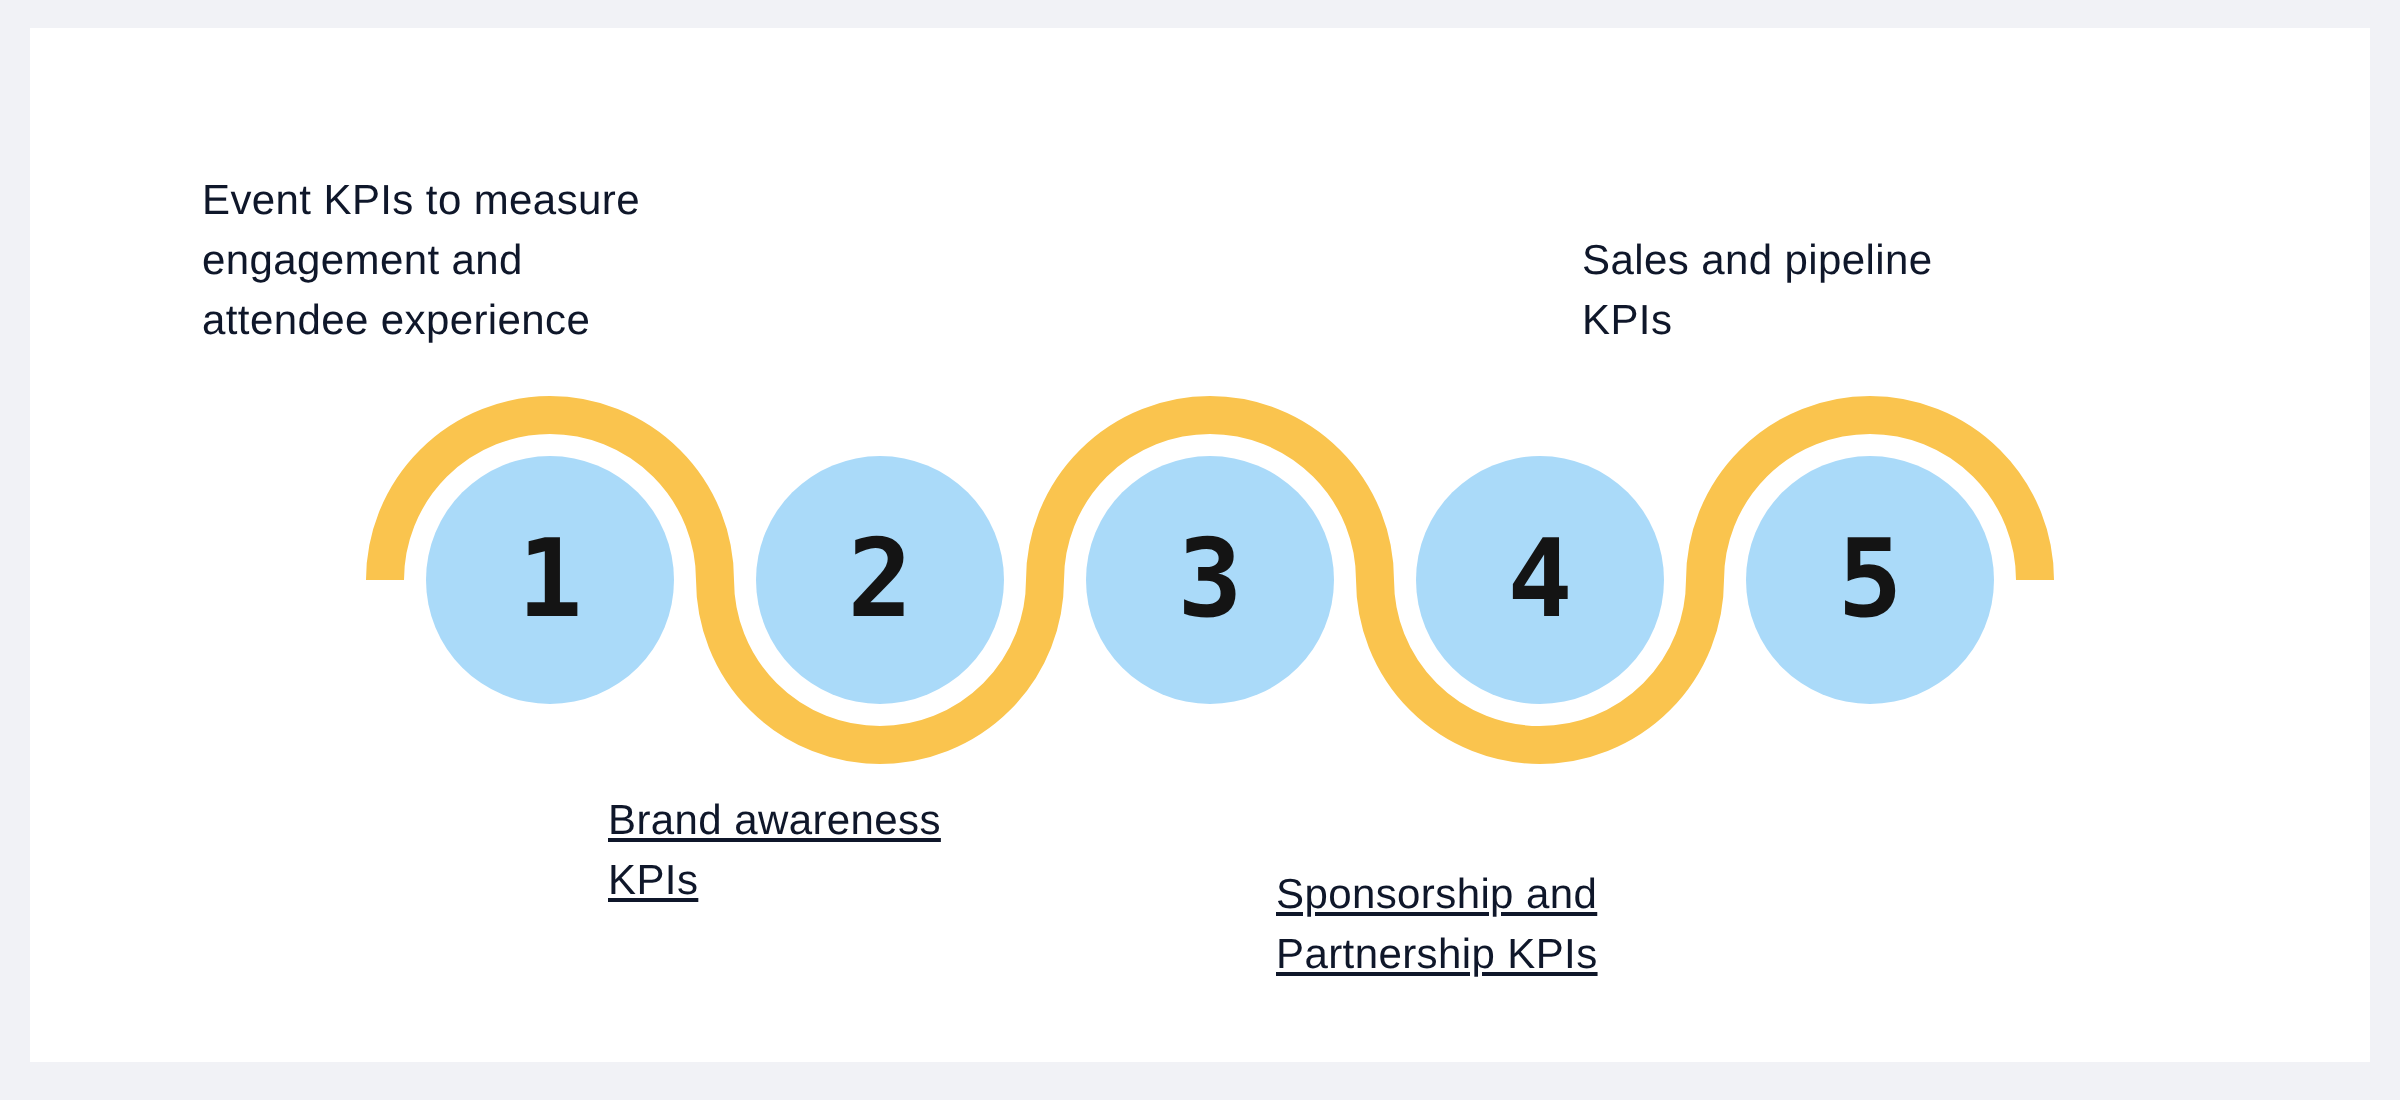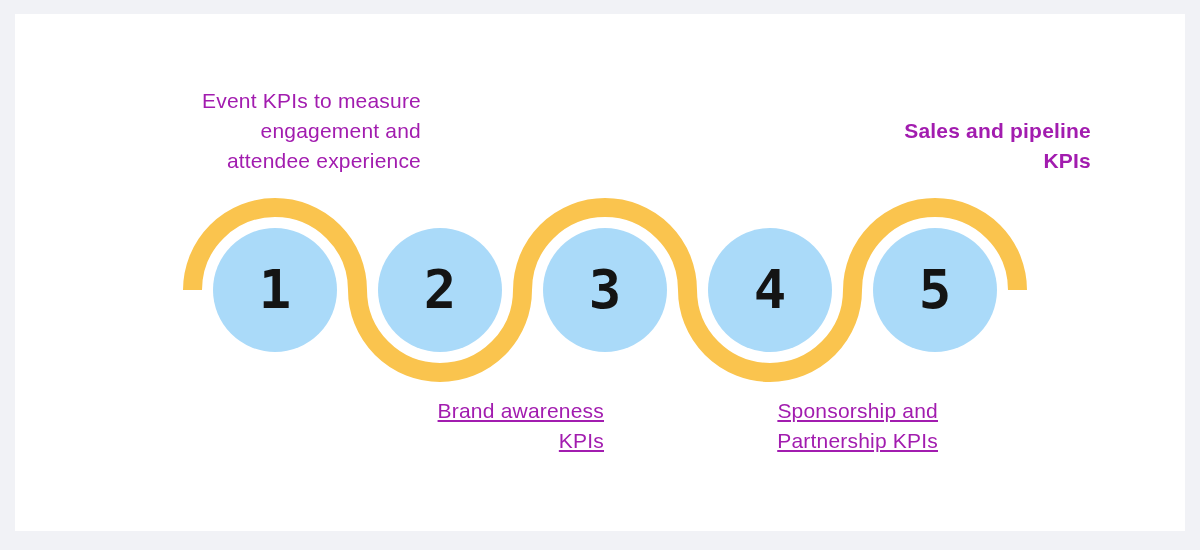--- a/index.html
+++ b/index.html
@@ -50,35 +50,35 @@
     line-height: 1;
     color: #141414;
   }
   .circle-1 { left: 213px; }
   .circle-2 { left: 378px; }
   .circle-3 { left: 543px; }
   .circle-4 { left: 708px; }
   .circle-5 { left: 873px; }
   .step-label {
     position: absolute;
-    text-align: right;
+    text-align: left;
     white-space: pre-line;
     font-size: 21px;
     line-height: 30px;
     font-weight: 500;
     letter-spacing: 0.2px;
-    color: #a21caf;
+    color: #0f172a;
   }
   .label-top { bottom: 374px; }
   .label-bottom { top: 396px; text-decoration: underline; }
   .label-1 { left: 101px; width: 320px; }
   .label-2 { left: 304px; width: 300px; }
   .label-3 { left: 432px; width: 320px; }
-  .label-4 { left: 638px; width: 300px; }
-  .label-5 { left: 791px; width: 300px; font-weight: bold; }
+  .label-4 { left: 638px; width: 300px; margin-top: 37px; }
+  .label-5 { left: 791px; width: 300px; }
 </style>
 </head>
 <body>
 
 <div class="page">
 
   <div class="card"></div>
 
   <svg class="wave-svg" viewBox="0 0 1200 550" xmlns="http://www.w3.org/2000/svg">
     <path d="M 192.5 290

